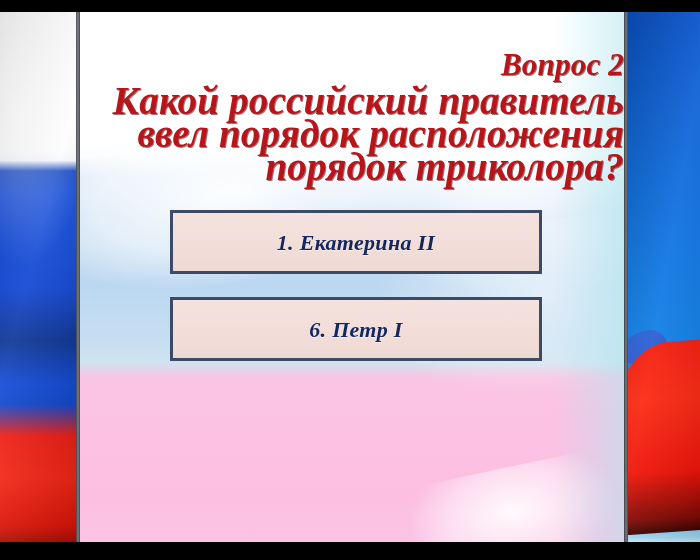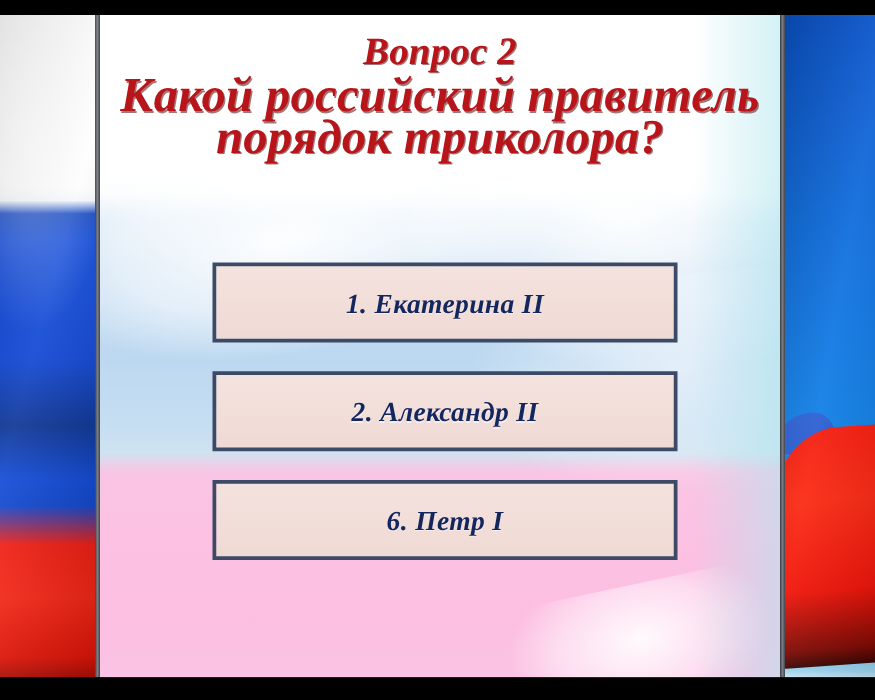--- a/index.html
+++ b/index.html
@@ -202,22 +202,22 @@
     background: linear-gradient(to right, rgba(176,226,234,0) 0%, rgba(176,230,238,0.55) 100%);
   }
 
   
   #question {
     position: absolute;
     left: 0;
     top: 0;
     width: 544px;
     z-index: 20;
-    text-align: center;
-    padding-top: 12px;
+    text-align: right;
+    padding-top: 36px;
     box-sizing: border-box;
   }
   .q-line {
     display: block;
     color: #b8151a;
     font-family: "Liberation Serif", "DejaVu Serif", serif;
     font-weight: bold;
     font-style: italic;
     letter-spacing: 0.2px;
     text-shadow:
@@ -288,29 +288,27 @@
     <div id="panel">
       <div class="panel-wave-a"></div>
       <div class="panel-wave-b"></div>
       <div class="panel-wave-c"></div>
       <div class="panel-wave-d"></div>
       <div class="panel-tint-right"></div>
 
       <div id="question">
         <span class="q-line title">Вопрос 2</span>
         <span class="q-line body">Какой российский правитель</span>
+        <span class="q-line body">ввел порядок расположения</span>
         <span class="q-line body">порядок триколора?</span>
       </div>
 
       <div id="options">
         <div class="option">
           <span class="option-label">1. Екатерина II</span>
-        </div>
-        <div class="option">
-          <span class="option-label">2. Александр II</span>
         </div>
         <div class="option">
           <span class="option-label">6. Петр I</span>
         </div>
       </div>
     </div>
 
     <div class="divider left"></div>
     <div class="divider right"></div>
   </div>

